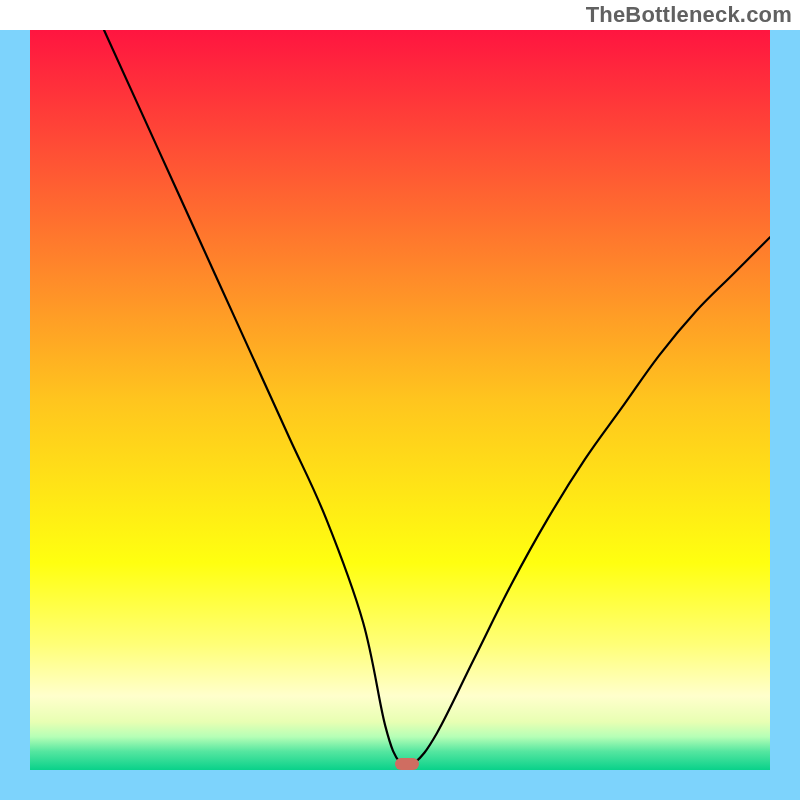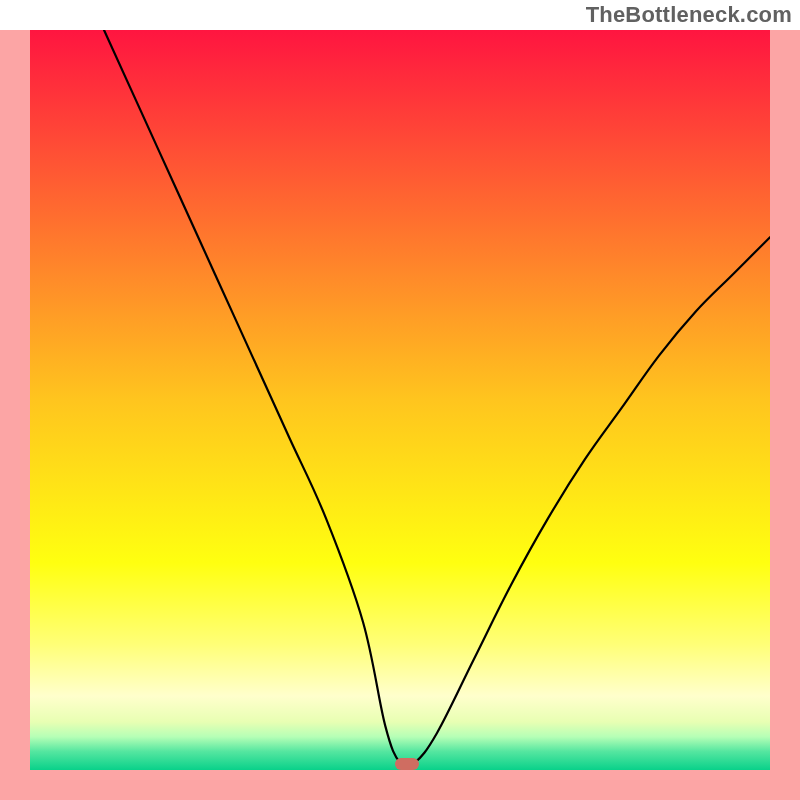--- a/index.html
+++ b/index.html
@@ -8,21 +8,21 @@
     background: #fff;
     width: 800px;
     height: 800px;
     overflow: hidden;
     font-family: Arial, Helvetica, sans-serif;
   }
   .outer {
     position: relative;
     width: 800px;
     height: 800px;
-    background: #fca5a5;
+    background: #7dd3fc;
   }
   .top-band {
     position: absolute;
     left: 0;
     top: 0;
     width: 800px;
     height: 30px;
     background: #fff;
     z-index: 5;
   }

